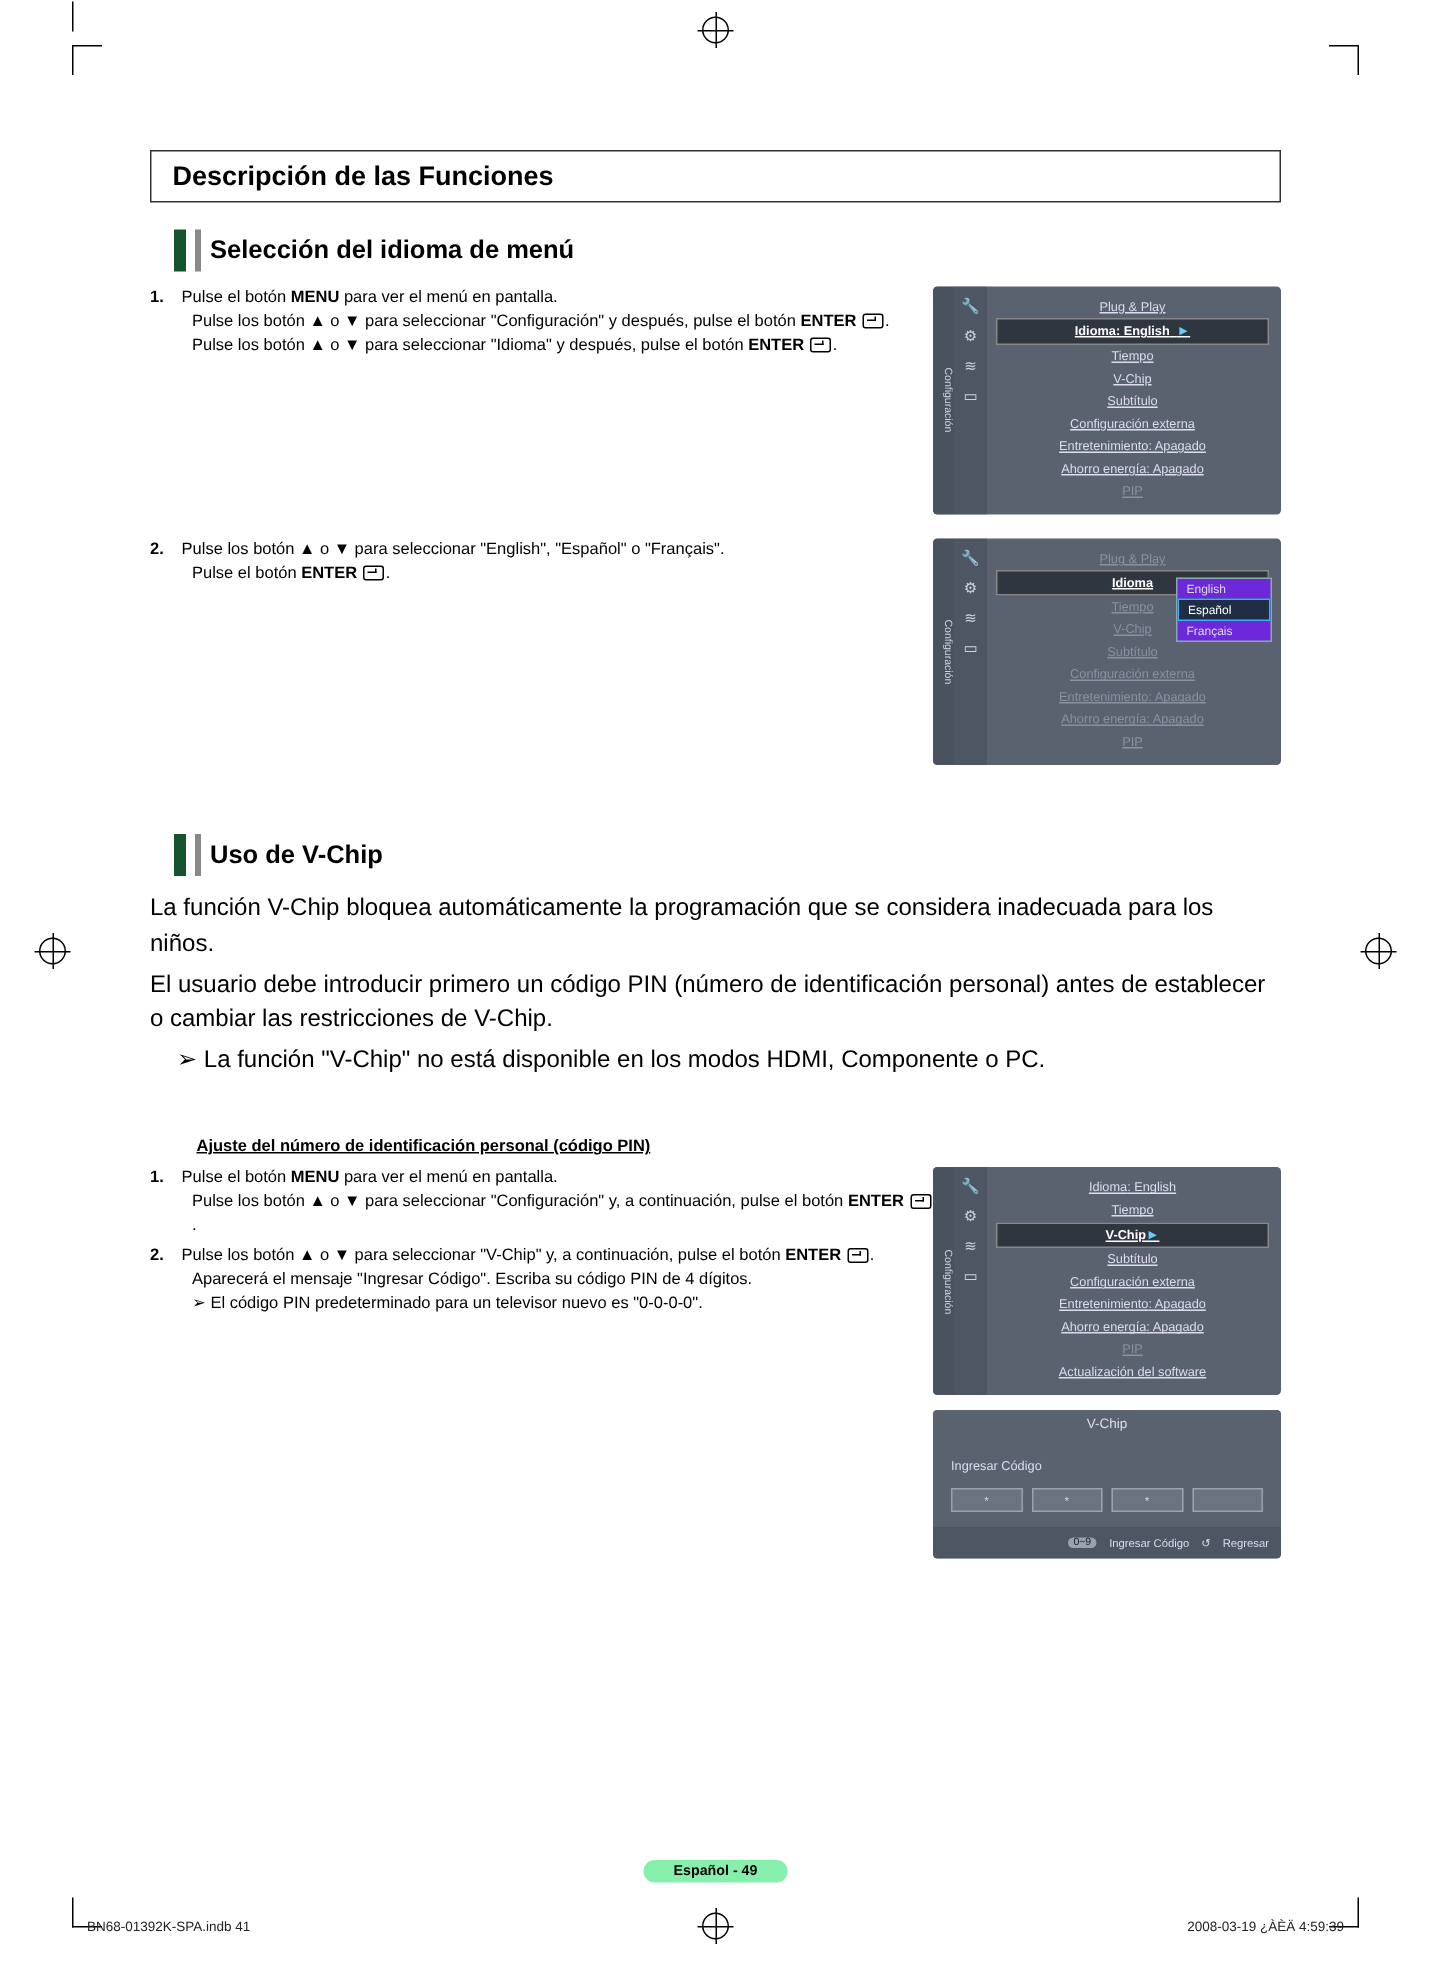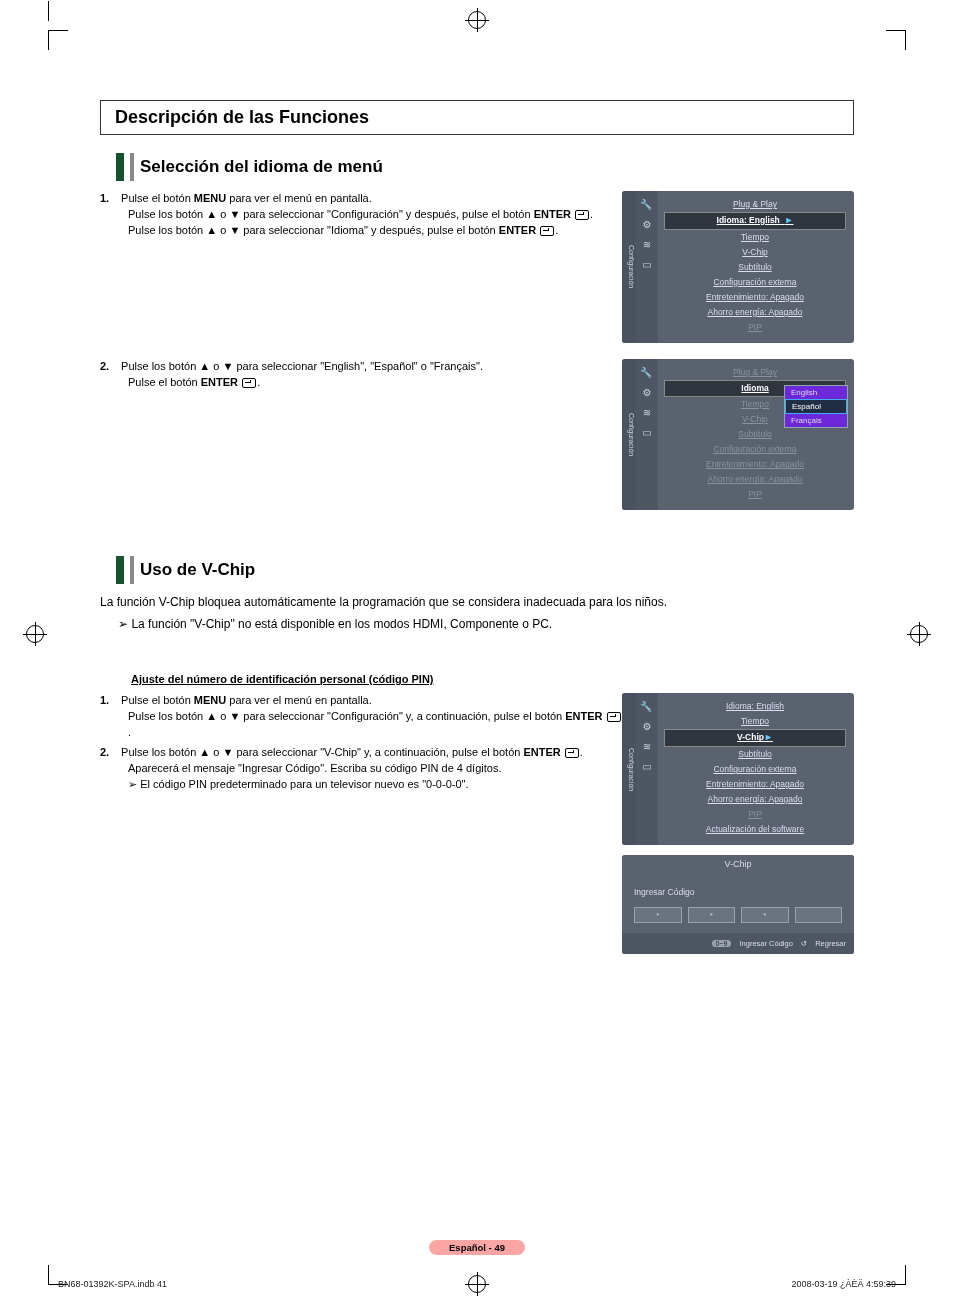--- a/index.html
+++ b/index.html
@@ -162,29 +162,29 @@
   }
   .osd-pin-footer{
     display:flex; justify-content:flex-end; gap:8px;
     padding:6px 8px; font-size:7.5px; align-items:center;
     background:#4e5664;
   }
   .osd-pin-footer .pill{
     background:#9aa2b0; color:#222; border-radius:6px; padding:0 4px; font-size:7px;
   }
   .body-text{
-    font-size:12px; line-height:1.45; margin-bottom:4px;
+    font-size:16px; line-height:1.45; margin-bottom:4px;
   }
   .subhead{
     font-size:11px; font-weight:bold; text-decoration:underline;
     margin-top:40px; margin-bottom:8px;margin-left:31px;
   }
   .page-footer {
     position:absolute; bottom:60px; left:50%; transform:translateX(-50%);
-    background:#fca5a5; border-radius:10px; padding:2px 20px;
+    background:#86efac; border-radius:10px; padding:2px 20px;
     font-size:9.5px; font-weight:bold;
   }
   .footer-left {
     position:absolute; bottom:26px; left:58px; font-size:9px; color:#222;
   }
   .footer-right {
     position:absolute; bottom:26px; right:58px; font-size:9px; color:#222;
   }
   .spacer { height: 30px; }
   b { font-weight:bold; }
@@ -322,20 +322,21 @@
     </div>
   </div>
 
   <div class="spacer"></div>
 
   <div class="sub-title-bar">
     <h2>Uso de V-Chip</h2>
   </div>
 
   <p class="body-text">La función V-Chip bloquea automáticamente la programación que se considera inadecuada para los niños.</p>
+  <p class="body-text">El usuario debe introducir primero un código PIN (número de identificación personal) antes de establecer o cambiar las restricciones de V-Chip.</p>
   <p class="body-text note-icon" style="margin-left:18px;">La función "V-Chip" no está disponible en los modos HDMI, Componente o PC.</p>
 
   <div class="subhead">Ajuste del número de identificación personal (código PIN)</div>
 
   <div class="content-row">
     <div class="steps">
       <p>
         <span class="num">1.</span>
         <span><span>Pulse el botón </span><b>MENU</b><span> para ver el menú en pantalla.</span></span>
         <span class="ind"><span>Pulse los botón ▲ o ▼ para seleccionar "Configuración" y, a continuación, pulse el botón </span><b>ENTER</b> <span class="enter-icon"></span><span>.</span></span>

